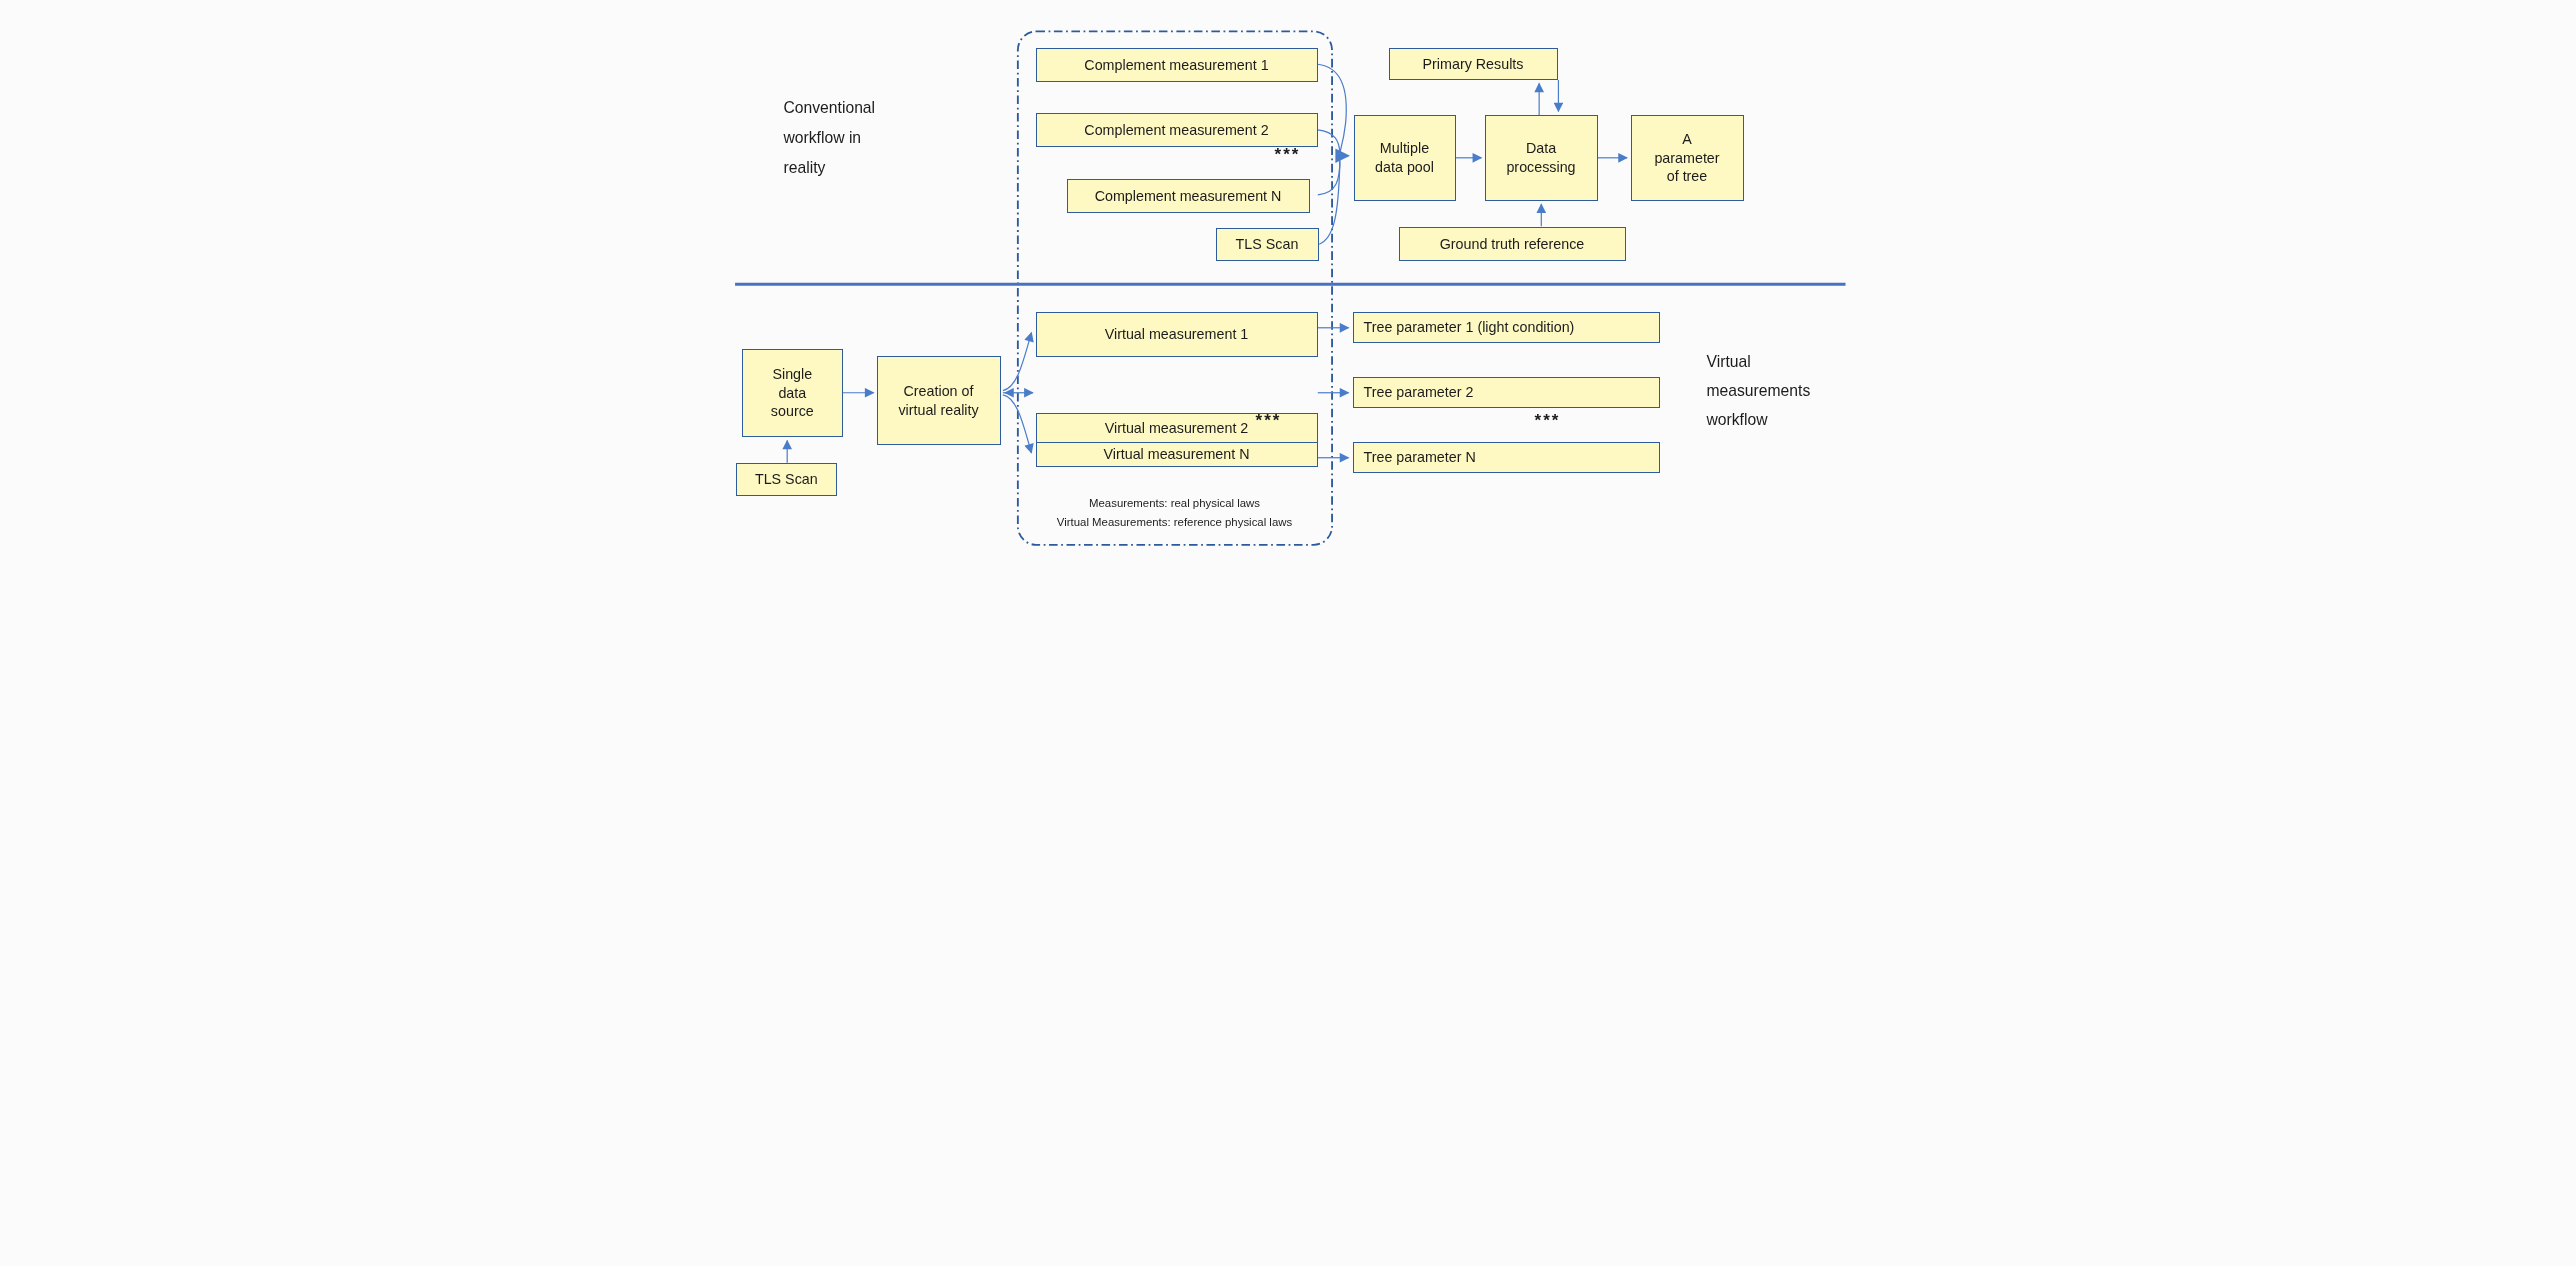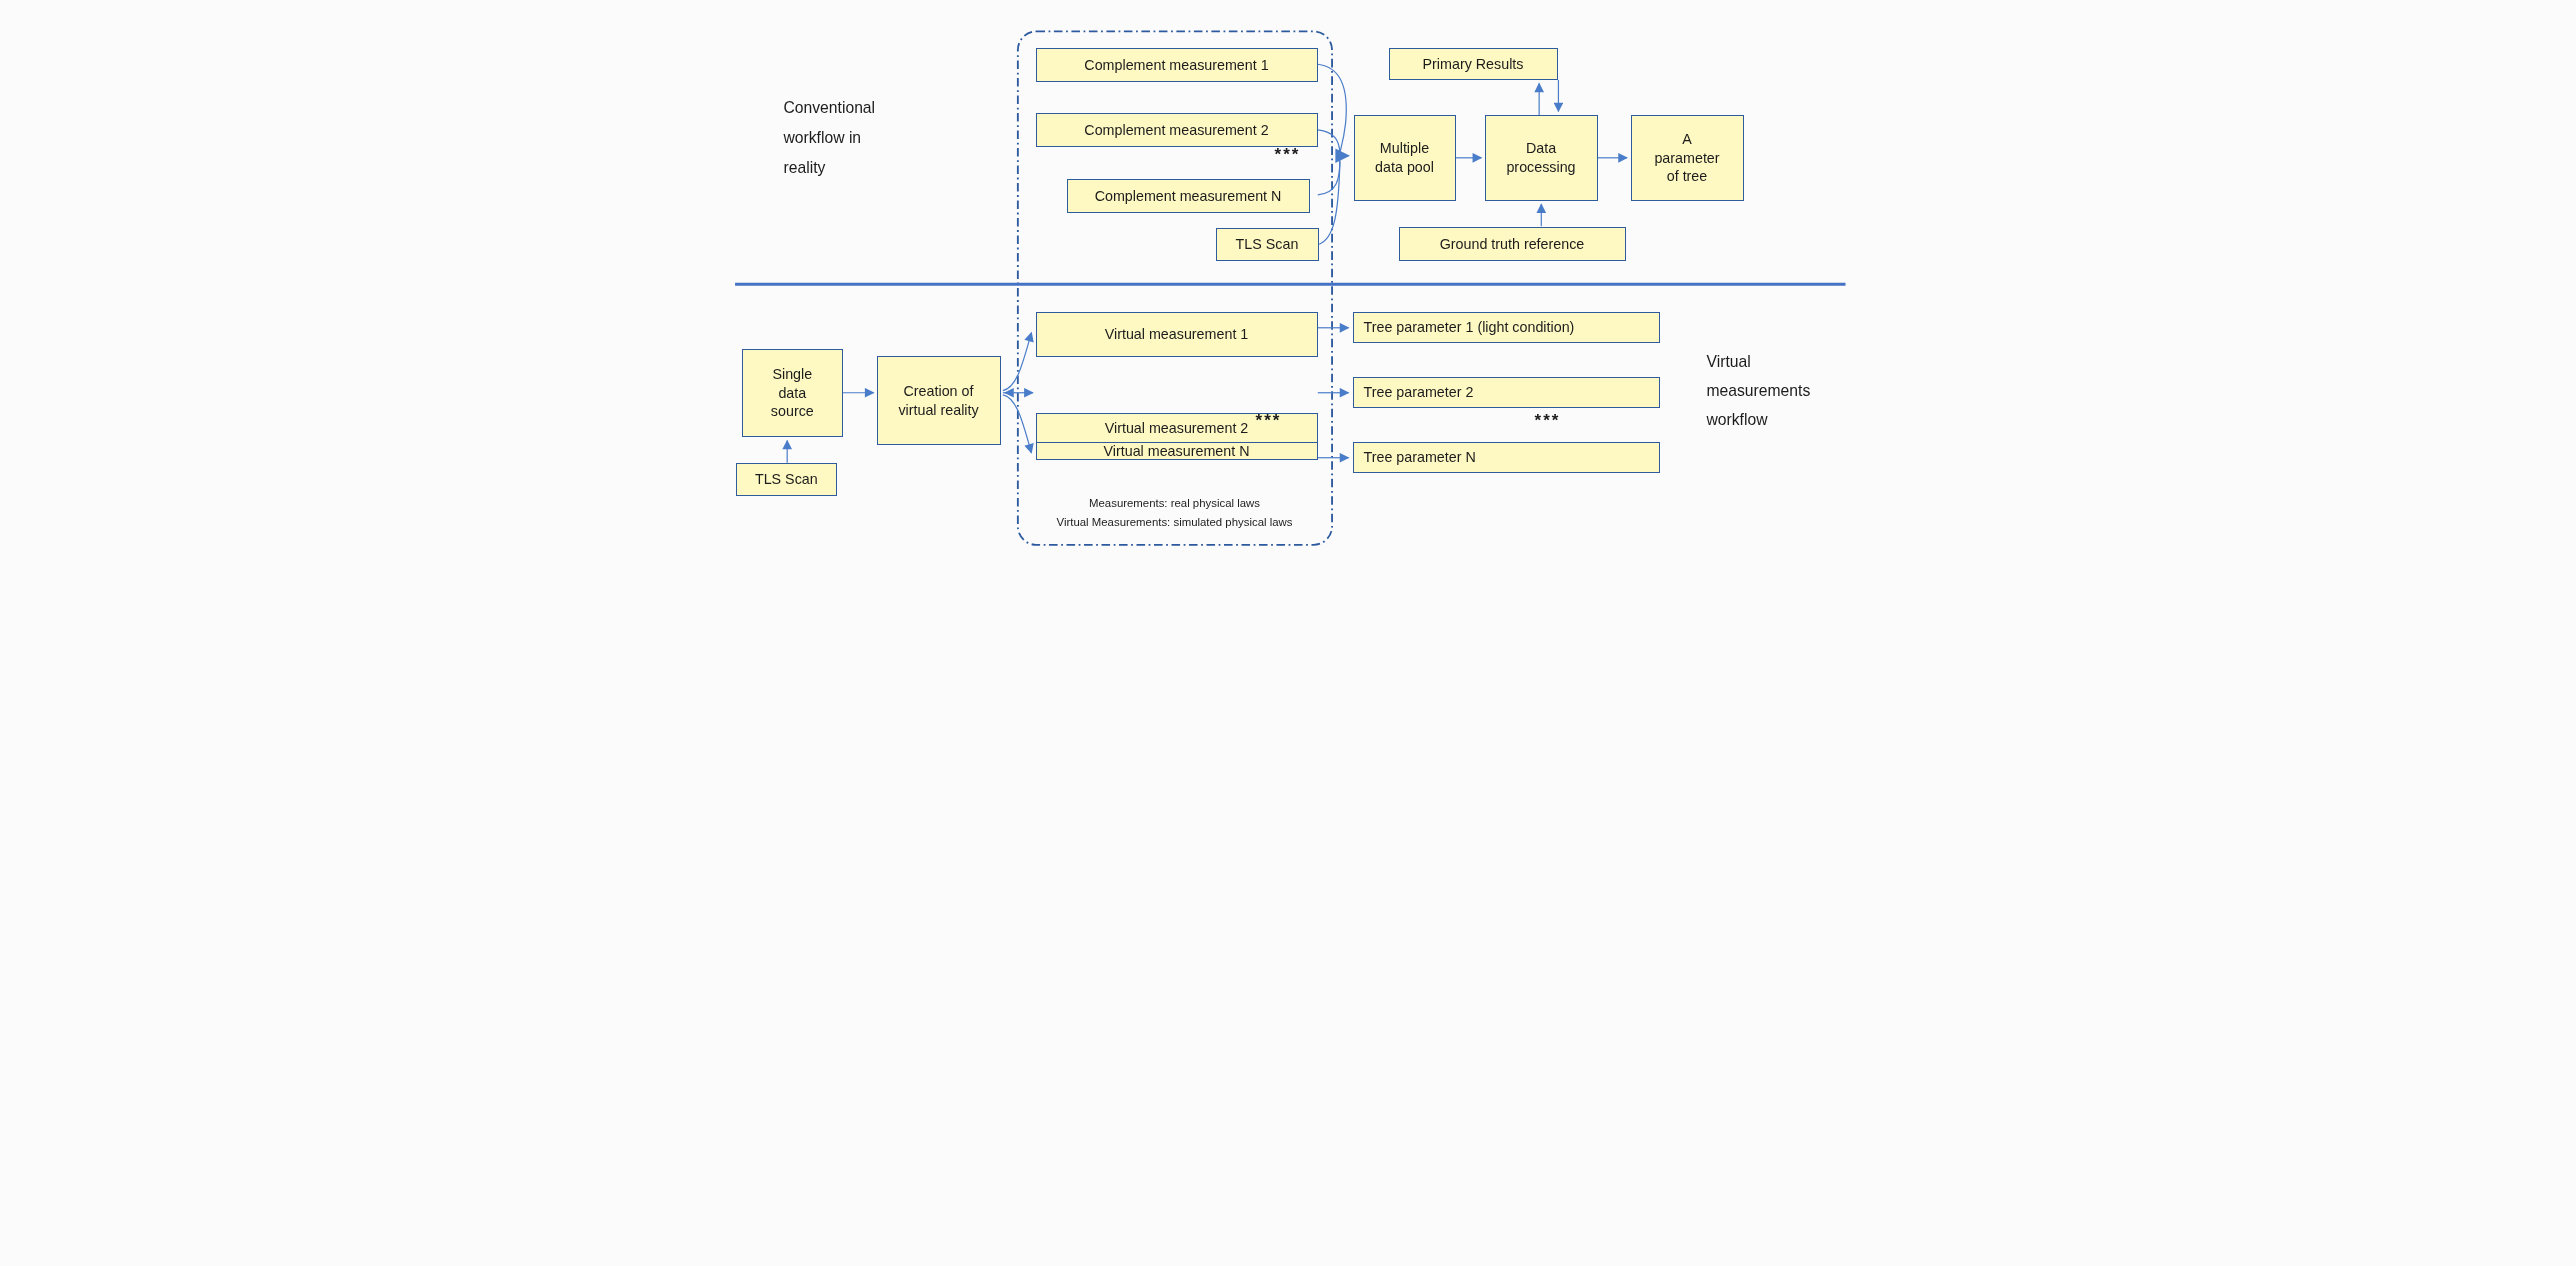--- a/index.html
+++ b/index.html
@@ -114,26 +114,26 @@
   <div class="box" style="left:672px;top:48px;width:169px;height:32px;">Primary Results</div>
   <div class="box" style="left:682px;top:227px;width:227px;height:34px;">Ground truth reference</div>
 
   <div class="box" style="left:19.3px;top:349px;width:101px;height:88px;padding:0 14.3px;margin-left:6px;">Single data source</div>
   <div class="box" style="left:19.3px;top:463px;width:101px;height:33px;">TLS Scan</div>
   <div class="box" style="left:160px;top:356px;width:124px;height:89px;padding:16px 17px;">Creation of virtual reality</div>
 
   <div class="box" style="left:319px;top:312px;width:282px;height:45px;">Virtual measurement 1</div>
   <div class="box" style="left:319px;top:377px;width:282px;height:31px;margin-top:36px;">Virtual measurement 2</div>
   <div class="dots" style="left:520px;top:411px;">***</div>
-  <div class="box" style="left:319px;top:442px;width:282px;height:18px;">Virtual measurement N</div>
+  <div class="box" style="left:319px;top:442px;width:282px;height:25px;">Virtual measurement N</div>
 
   <div class="box left-align" style="left:636px;top:312px;width:307px;height:31px;">Tree parameter 1 (light condition)</div>
   <div class="box left-align" style="left:636px;top:377px;width:307px;height:31px;">Tree parameter 2</div>
   <div class="dots" style="left:799px;top:411px;">***</div>
   <div class="box left-align" style="left:636px;top:442px;width:307px;height:31px;">Tree parameter N</div>
 
   <div class="caption" style="left:301px;top:494px;width:314px;">
     <div>Measurements: real physical laws</div>
-    <div>Virtual Measurements: simulated physical laws</div>
+    <div>Virtual Measurements: reference physical laws</div>
   </div>
 
 </div>
 
 
 </body></html>

